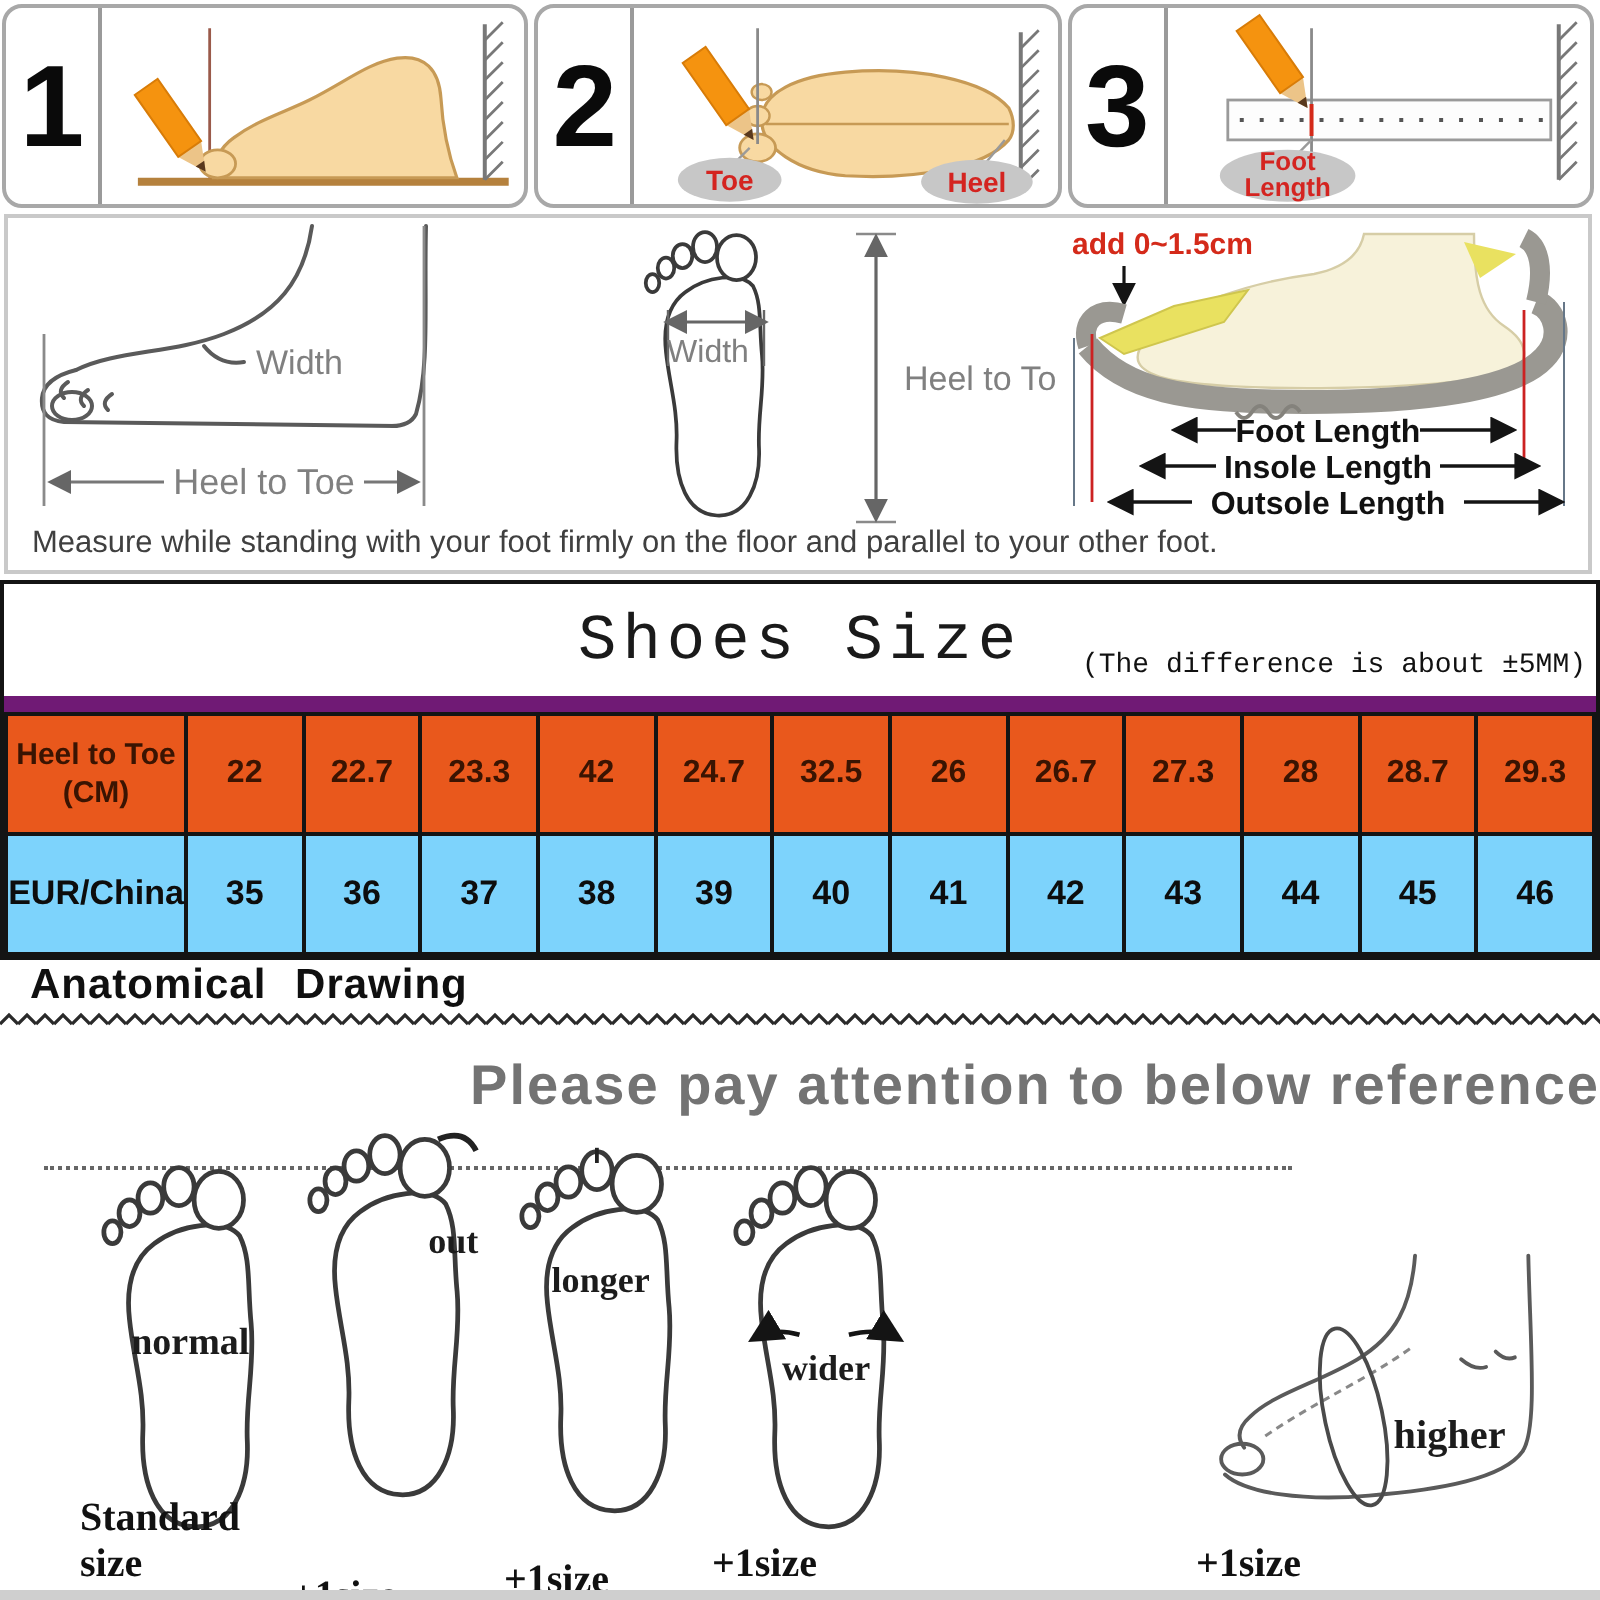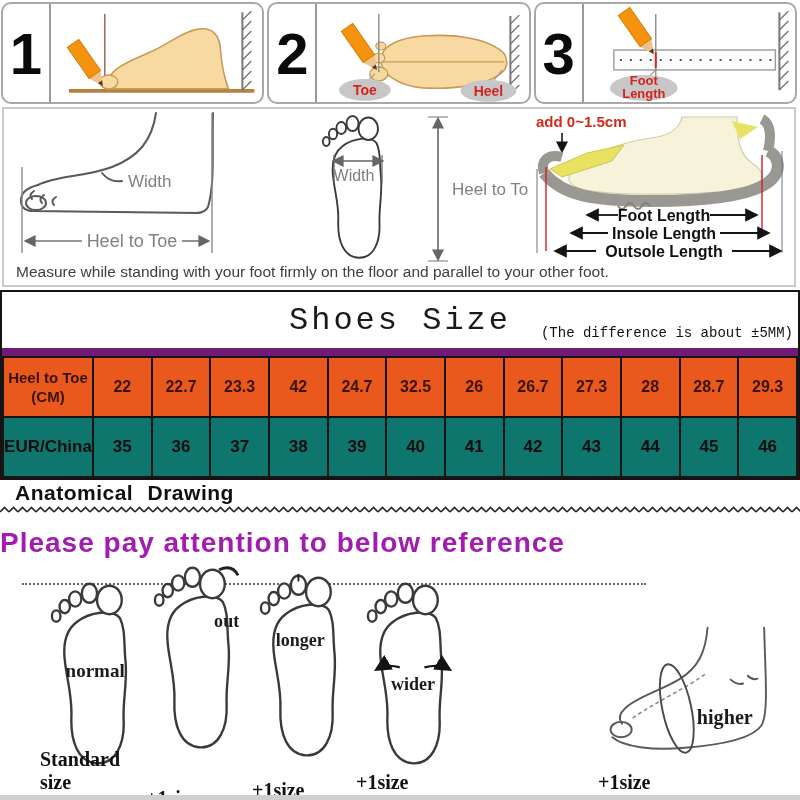--- a/index.html
+++ b/index.html
@@ -24,25 +24,25 @@
   .red-text{fill:#d42a1a;font-weight:bold;font-family:"Liberation Sans",sans-serif;}
   
   .size-section{position:absolute;top:290px;left:0;width:800px;border:2px solid #141414;box-sizing:border-box;background:#fff;}
   .size-header{position:relative;height:56px;display:flex;align-items:center;justify-content:center;border-bottom:8px solid #701a75;}
   .size-title{font-family:"Liberation Mono","DejaVu Sans Mono",monospace;font-size:32px;color:#1a1a1a;letter-spacing:3px;}
   .size-tolerance{position:absolute;right:5px;bottom:7px;font-family:"Liberation Mono","DejaVu Sans Mono",monospace;font-size:14px;color:#111;}
   table.size-table{width:100%;border-collapse:collapse;table-layout:fixed;}
   .size-table td{border:2px solid #141414;text-align:center;height:58px;padding:0;}
   .row-heel td{background:#e9581c;color:#3a1402;font-weight:bold;font-size:16px;}
   .row-heel td.rowhead{font-size:15px;line-height:1.3;}
-  .row-eur td{background:#0f766e;color:#0d0d0d;font-weight:bold;font-size:17px;}
+  .row-eur td{background:#7dd3fc;color:#0d0d0d;font-weight:bold;font-size:17px;}
   
   .anat-heading{position:absolute;top:481px;left:15px;font-size:21px;font-weight:bold;color:#101010;word-spacing:8px;letter-spacing:.5px;}
   .wavy-line{position:absolute;top:506px;left:0;width:800px;height:8px;}
-  .attention{position:absolute;top:527px;left:0;width:800px;text-align:left;font-size:28px;font-weight:bold;color:#a21caf;letter-spacing:1px;}
+  .attention{position:absolute;top:527px;left:0;width:800px;text-align:right;font-size:28px;font-weight:bold;color:#737373;letter-spacing:1px;}
   
   .feet{position:absolute;top:570px;left:0;width:800px;height:230px;}
   .dotline{position:absolute;top:13px;left:22px;width:624px;border-top:2px dotted #666;}
   .foot-group{position:absolute;}
   .foot-label{font-family:"Liberation Serif","DejaVu Serif",serif;font-weight:bold;fill:#1c1c1c;}
   .size-note-label{position:absolute;bottom:4px;left:0;width:100%;text-align:left;
                    font-family:"Liberation Serif","DejaVu Serif",serif;font-weight:bold;font-size:20px;color:#111;}
   .bottom-strip{position:absolute;bottom:0;left:0;width:800px;height:5px;background:#cfcfcf;}
   .sketch{stroke:#5a5a5a;fill:none;stroke-width:2;stroke-linecap:round;}
 </style>

